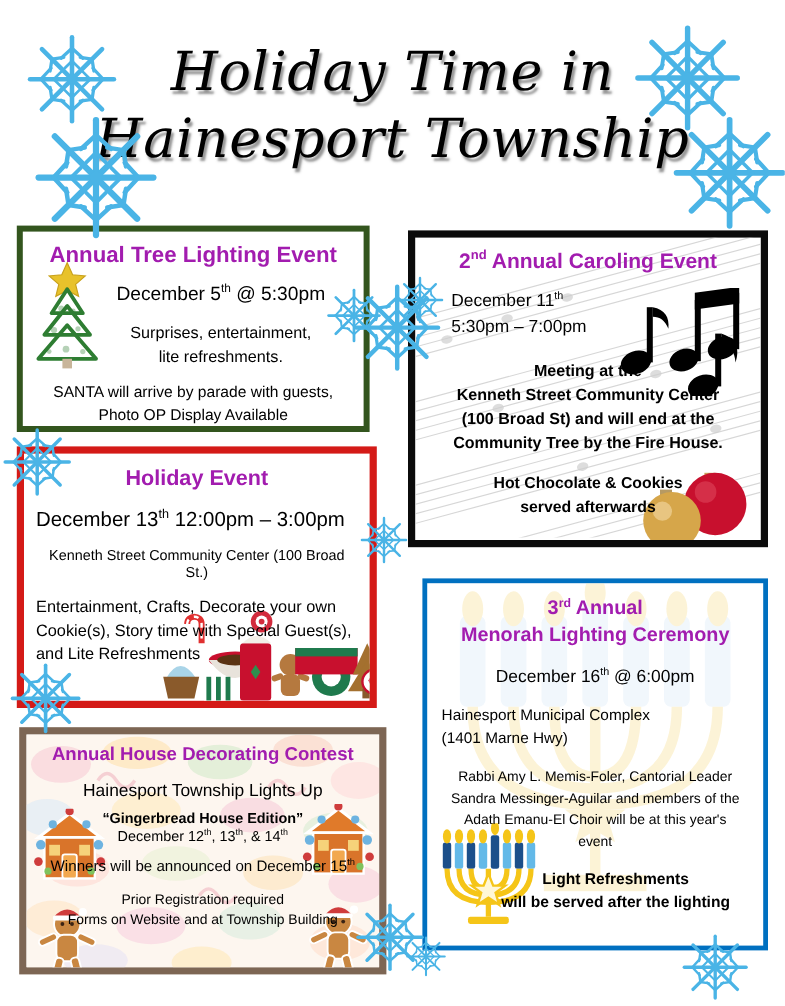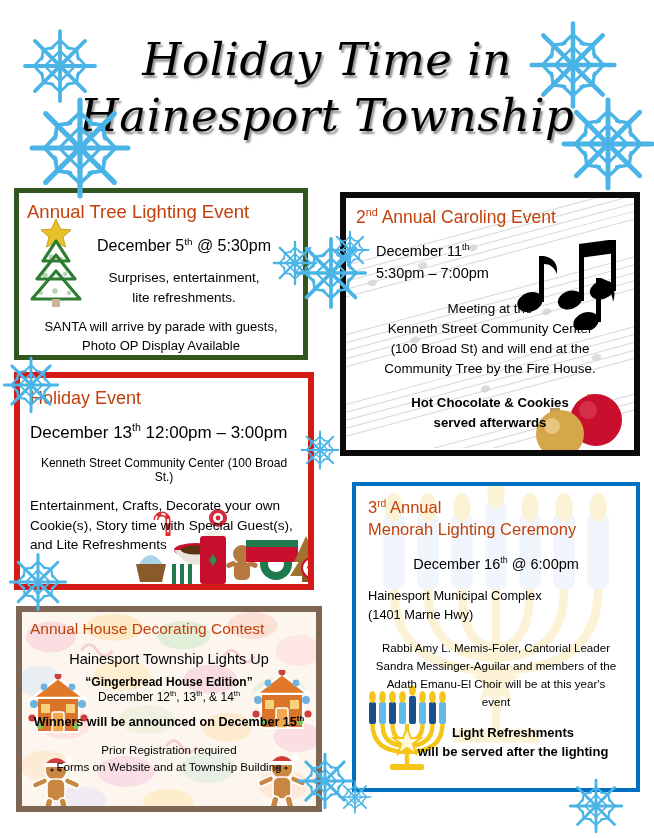--- a/index.html
+++ b/index.html
@@ -34,38 +34,38 @@
   }
   .t1{font-size:45px;}
   .t2{font-size:45px;margin-top:10px;}
 
   
   .box{position:absolute;background:#fff;overflow:hidden;box-sizing:border-box;z-index:10;}
   .box .inner{position:relative;z-index:3;height:100%;box-sizing:border-box;}
   .bg-art{position:absolute;inset:0;z-index:1;pointer-events:none;}
   .fg-art{position:absolute;z-index:2;pointer-events:none;}
 
-  .hdr{font-weight:normal;color:#c2410c;}
+  .hdr{font-weight:bold;text-align:center;color:#a21caf;}
   .ctr{text-align:center;}
   sup{font-size:.62em;vertical-align:super;line-height:0;}
 
   
   #box-tree{left:14px;top:188px;width:294px;height:172px;border:5px solid #33551e;}
   #box-tree .inner{padding:6px 8px 0 8px;}
   #box-tree .hdr{font-size:18.5px;margin-top:2px;}
   #box-tree .l1{font-size:16px;margin-top:14px;padding-left:46px;}
   #box-tree .l2{font-size:13.5px;margin-top:13px;padding-left:46px;line-height:1.45;}
   #box-tree .l3{font-size:13px;font-weight:normal;margin-top:11px;line-height:1.45;}
 
   
   #box-carol{left:340px;top:192px;width:300px;height:264px;border:6px solid #0b0b0b;}
   #box-carol .inner{padding:6px 10px 0 10px;}
   #box-carol .hdr{font-size:17.5px;margin-top:3px;}
   #box-carol .date{font-size:14.5px;margin-top:12px;text-align:left;padding-left:20px;line-height:1.55;}
-  #box-carol .meet{font-size:13.4px;font-weight:normal;margin-top:14px;line-height:1.5;text-align:center;}
+  #box-carol .meet{font-size:13.4px;font-weight:bold;margin-top:14px;line-height:1.5;text-align:center;}
   #box-carol .meet .first{display:block;}
   #box-carol .hot{font-size:13.2px;font-weight:bold;margin-top:14px;line-height:1.45;text-align:center;}
 
   
   #box-holiday{left:14px;top:372px;width:300px;height:218px;border:6px solid #d41a17;}
   #box-holiday .inner{padding:8px 10px 0 10px;}
   #box-holiday .hdr{font-size:18px;margin-top:2px;}
   #box-holiday .dt{font-size:17px;margin-top:14px;}
   #box-holiday .loc{font-size:12px;text-align:center;margin-top:13px;}
   #box-holiday .desc{font-size:13.6px;margin-top:12px;line-height:1.45;text-align:left;}
@@ -79,21 +79,21 @@
   #box-menorah .rabbi{font-size:11.6px;text-align:center;margin-top:15px;line-height:1.55;}
   #box-menorah .ref{font-size:13px;font-weight:bold;text-align:center;margin-top:12px;line-height:1.5;padding-left:34px;}
 
   
   #box-contest{left:16px;top:606px;width:306px;height:206px;border:6px solid #7d6654;}
   #box-contest .inner{padding:8px 8px 0 8px;}
   #box-contest .hdr{font-size:15.5px;}
   #box-contest .l1{font-size:14.5px;text-align:center;margin-top:13px;}
   #box-contest .l2{font-size:12px;font-weight:bold;text-align:center;margin-top:8px;}
   #box-contest .l3{font-size:12px;text-align:center;margin-top:1px;}
-  #box-contest .l4{font-size:12.6px;font-weight:bold;text-align:center;margin-top:11px;}
+  #box-contest .l4{font-size:12.6px;font-weight:normal;text-align:center;margin-top:11px;}
   #box-contest .l5{font-size:11.6px;text-align:center;margin-top:12px;line-height:1.5;}
 </style>
 </head>
 <body>
 
 <div class="page">
 
   <div class="title-wrap">
     <div class="title-line t1">Holiday Time in</div>
     <div class="title-line t2">Hainesport Township</div>

